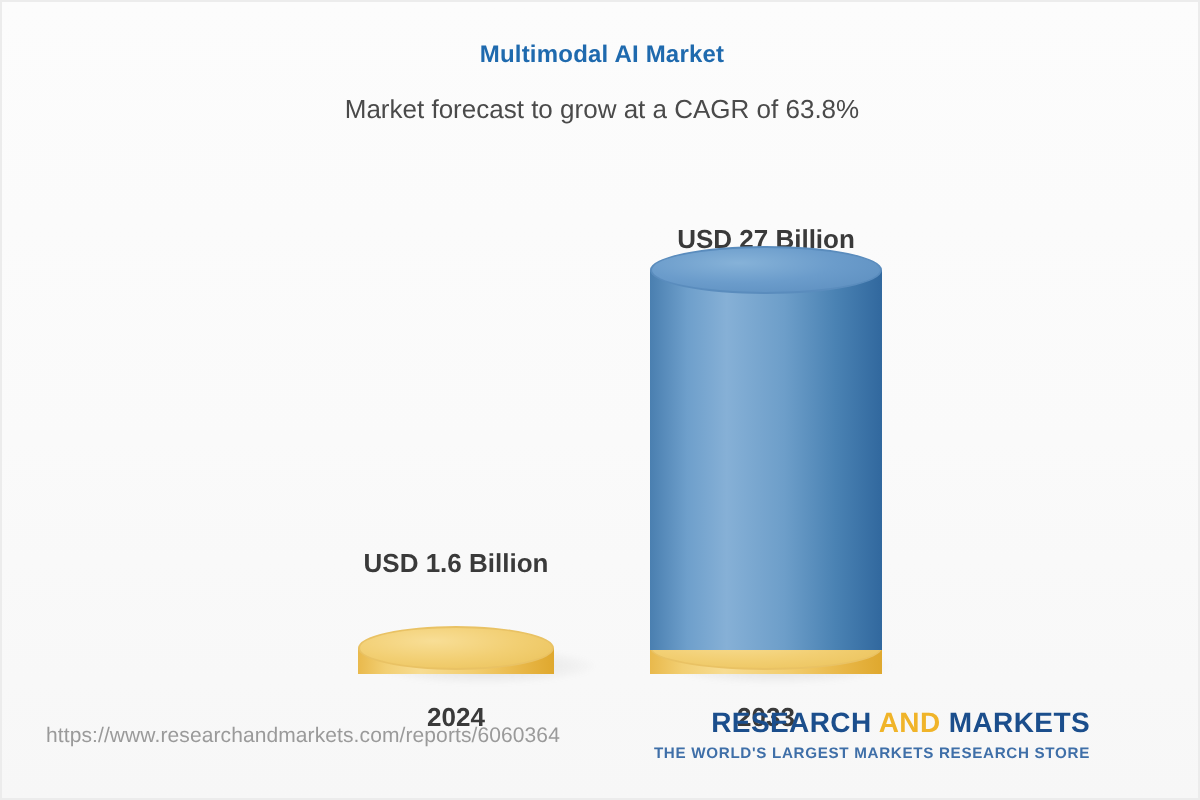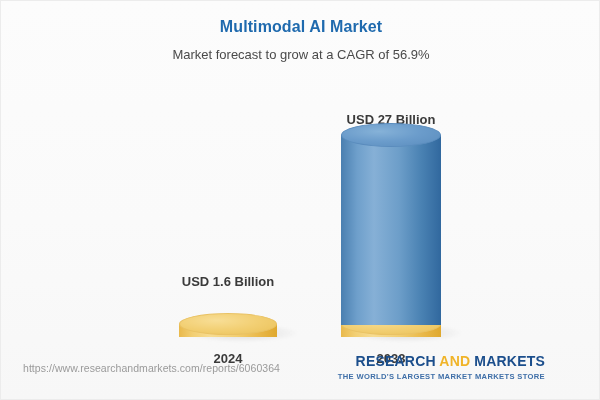--- a/index.html
+++ b/index.html
@@ -10,21 +10,21 @@
   }
   .card{
     position:relative;width:600px;height:400px;box-sizing:border-box;
     background:
       linear-gradient(180deg,#fcfcfc 0%,#fafafa 55%,#f7f7f7 100%);
     border:1px solid #ececec;
   }
   
   .header{position:absolute;left:0;top:16px;width:600px;text-align:center;}
   .chart-title{
-    font-size:16px;font-weight:bold;color:#1f6aae;letter-spacing:.1px;
+    font-size:12px;font-weight:bold;color:#1f6aae;letter-spacing:.1px;
     margin:0 0 9px 0;line-height:20px;
   }
   .chart-subtitle{
     font-size:13px;color:#4a4a4a;line-height:17px;margin:0;font-weight:normal;
   }
   
   .plot{position:absolute;left:0;top:78px;width:600px;height:258px;}
   .bar-group{position:absolute;bottom:0;}
   .bar-label{
     position:absolute;left:50%;transform:translateX(-50%);
@@ -80,52 +80,52 @@
     line-height:10px;white-space:nowrap;margin-top:1px;
   }
 </style>
 </head>
 <body>
 
 <div class="card">
 
   <div class="header">
     <div class="chart-title">Multimodal AI Market</div>
-    <div class="chart-subtitle">Market forecast to grow at a CAGR of 56.9%</div>
+    <div class="chart-subtitle">Market forecast to grow at a CAGR of 63.8%</div>
   </div>
 
   <div class="plot">
 
     <div class="bar-group" style="left:178px;width:98px;height:236px;">
       <div class="bar-label" style="bottom:47px;">USD 1.6 Billion</div>
       <div class="shadow" style="left:8px;bottom:-5px;width:110px;height:18px;"></div>
       <div class="cyl" style="height:24px;">
         <div class="cyl-body gold-body" style="height:13px;"></div>
         <div class="cyl-top gold-top" style="bottom:2px;"></div>
       </div>
       <div class="year-label" style="bottom:-30px;">2024</div>
     </div>
 
-    <div class="bar-group" style="left:340px;width:100px;height:236px;">
+    <div class="bar-group" style="left:324px;width:116px;height:236px;">
       <div class="bar-label" style="bottom:209px;">USD 27 Billion</div>
       <div class="shadow" style="left:8px;bottom:-5px;width:112px;height:18px;"></div>
       <div class="cyl" style="height:202px;">
 
         <div class="cyl-body gold-body" style="height:13px;"></div>
         <div class="cyl-top gold-top" style="bottom:2px;"></div>
 
         <div class="cyl-body blue-body" style="height:190px;bottom:12px;"></div>
         <div class="cyl-top blue-top" style="bottom:190px;"></div>
       </div>
       <div class="year-label" style="bottom:-30px;">2033</div>
     </div>
 
   </div>
 
   <div class="footer">
     <div class="footer-url">https://www.researchandmarkets.com/reports/6060364</div>
     <div class="logo">
       <div class="logo-main"><span>RESEARCH </span><span class="and">AND</span><span> MARKETS</span></div>
-      <div class="logo-tag">THE WORLD'S LARGEST MARKET MARKETS STORE</div>
+      <div class="logo-tag">THE WORLD'S LARGEST MARKETS RESEARCH STORE</div>
     </div>
   </div>
 
 </div>
 
 </body></html>

